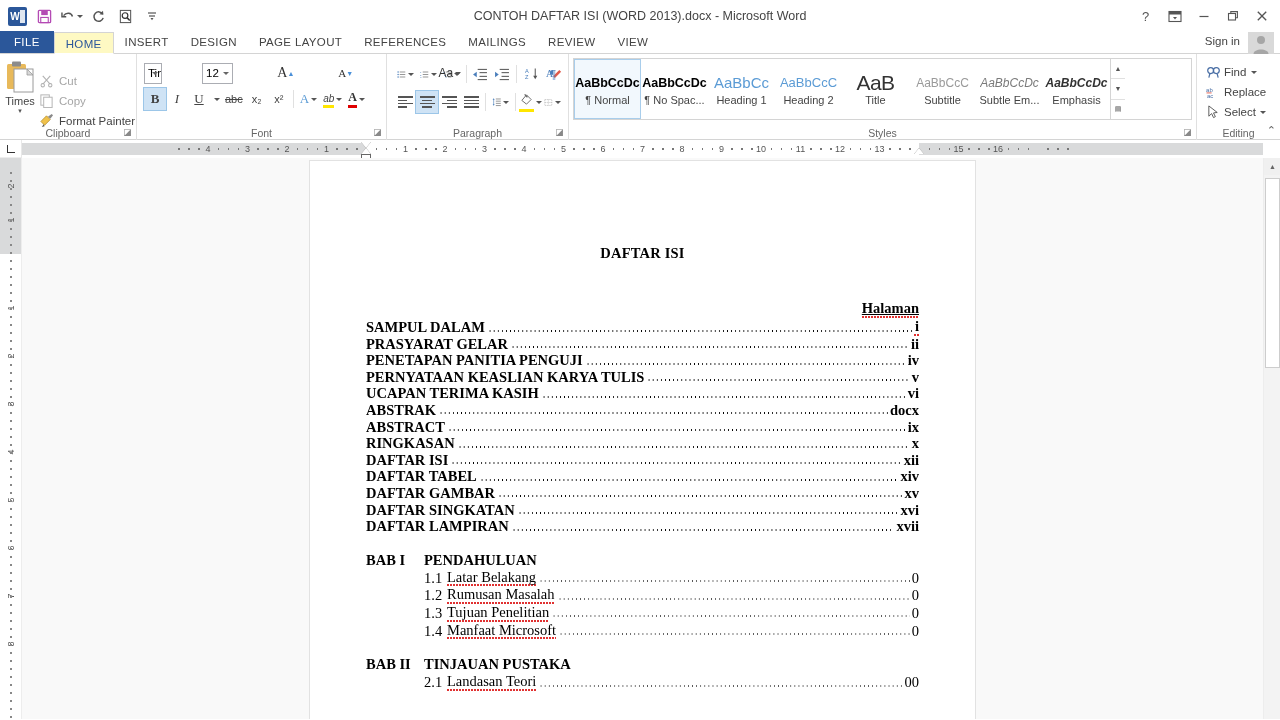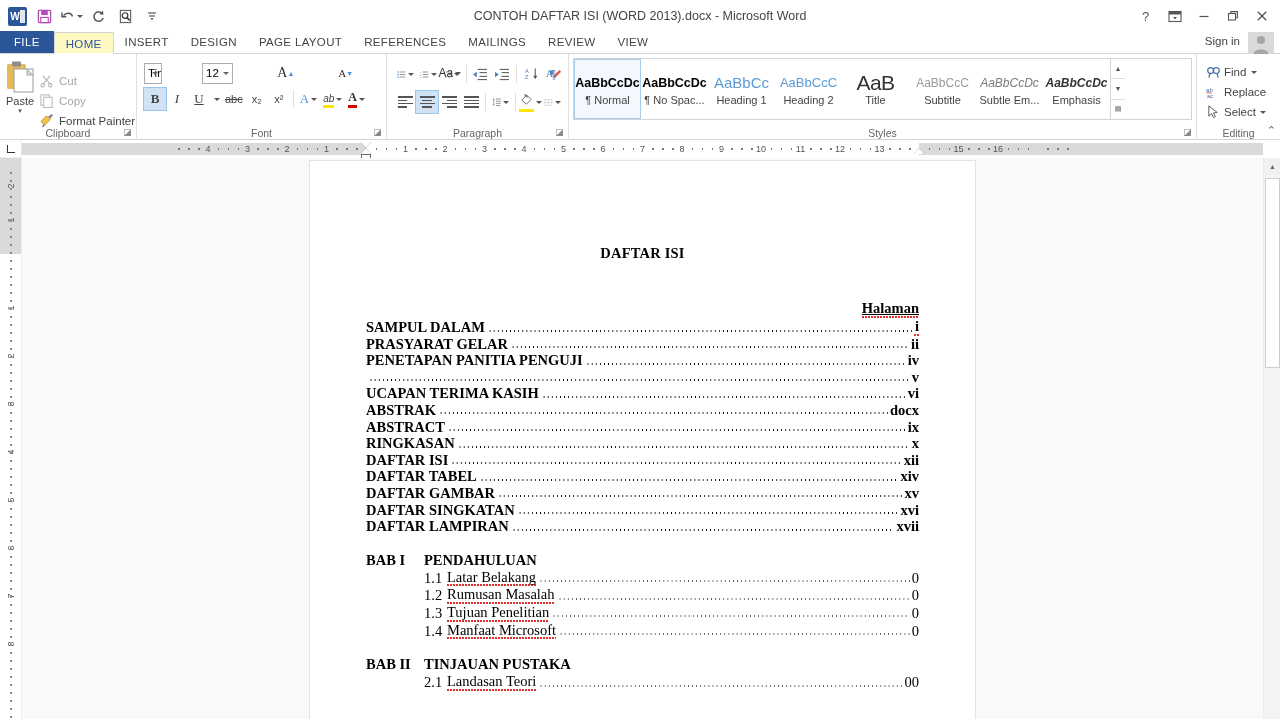--- a/index.html
+++ b/index.html
@@ -239,21 +239,21 @@
   <div class="group g-clipboard">
     <div class="paste">
       <div class="paste-ico">
         <svg width="32" height="33" viewBox="0 0 32 33">
           <rect x="3" y="4" width="19" height="25" rx="1.5" fill="#e8b95a"></rect>
           <rect x="8" y="1.5" width="9" height="5" rx="1" fill="#8c8c8c"></rect>
           <rect x="10" y="9" width="19" height="23" fill="#fff" stroke="#9a9a9a" stroke-width="1"></rect>
           <path d="M23 9 L29 15 L23 15 Z" fill="#d8d8d8" stroke="#9a9a9a" stroke-width="0.8"></path>
         </svg>
       </div>
-      <div class="paste-lbl">Paste</div>
+      <div class="paste-lbl">Times</div>
       <div class="paste-caret">▾</div>
     </div>
     <div class="clip-cmds">
       <div class="cmd">
         <i>
           <svg width="15" height="15" viewBox="0 0 16 16">
               <line x1="4" y1="3" x2="12" y2="12" stroke="#b0b0b0" stroke-width="1.2"></line>
               <line x1="12" y1="3" x2="4" y2="12" stroke="#b0b0b0" stroke-width="1.2"></line>
               <circle cx="4" cy="13" r="1.8" fill="none" stroke="#b0b0b0" stroke-width="1.1"></circle>
               <circle cx="12" cy="13" r="1.8" fill="none" stroke="#b0b0b0" stroke-width="1.1"></circle>
@@ -787,20 +787,21 @@
               <span class="lbl">PRASYARAT GELAR</span>
               <span class="dots"></span>
               <span class="pg">ii</span>
             </div>
             <div class="toc-line">
               <span class="lbl">PENETAPAN PANITIA PENGUJI</span>
               <span class="dots"></span>
               <span class="pg">iv</span>
             </div>
             <div class="toc-line">
+              <span class="lbl">PERNYATAAN KEASLIAN KARYA TULIS</span>
               <span class="dots"></span>
               <span class="pg">v</span>
             </div>
             <div class="toc-line">
               <span class="lbl">UCAPAN TERIMA KASIH</span>
               <span class="dots"></span>
               <span class="pg">vi</span>
             </div>
             <div class="toc-line">
               <span class="lbl">ABSTRAK</span>

